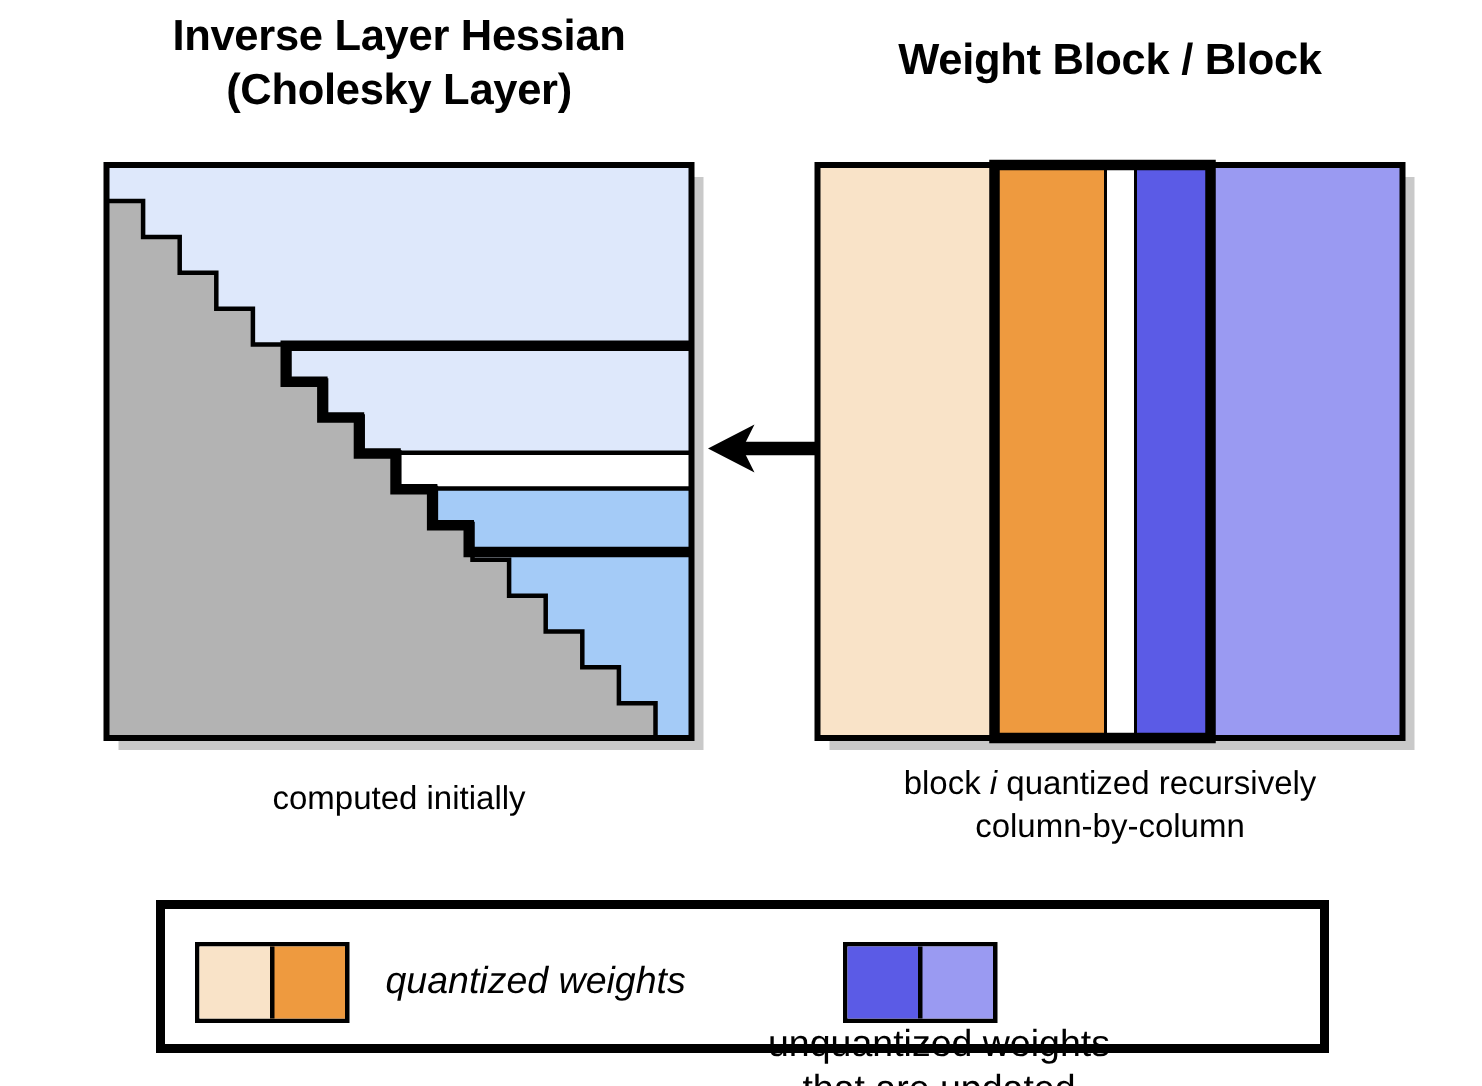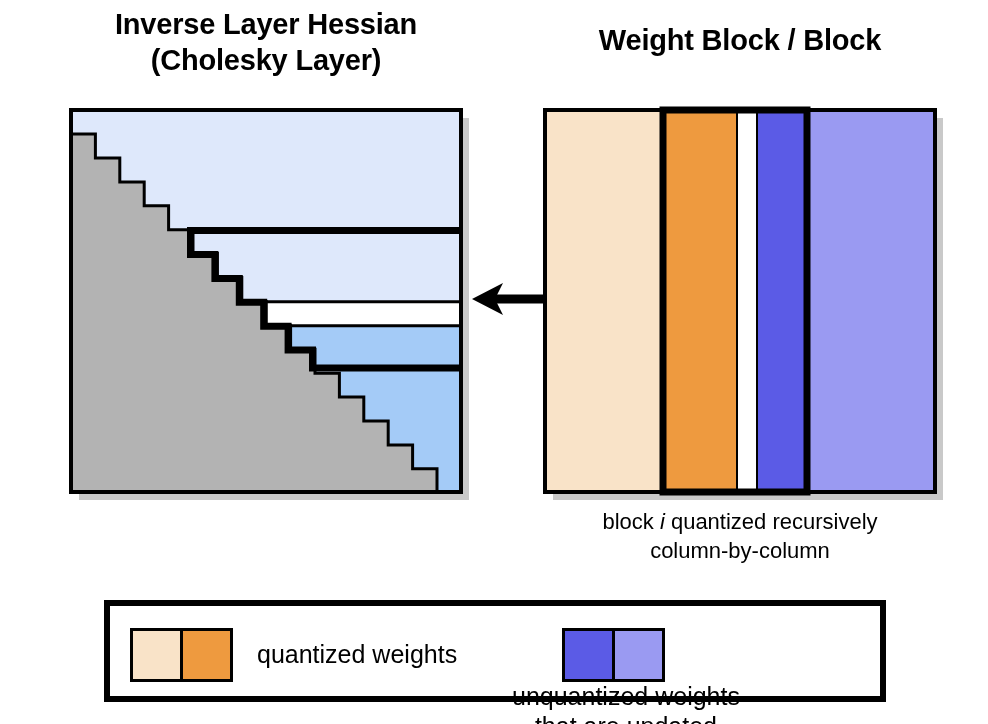--- a/index.html
+++ b/index.html
@@ -67,21 +67,21 @@
     height: 102px;
     border: 6px solid #000000;
     background: #ffffff;
     box-sizing: border-box;
   }
   .legend-group {
     position: absolute;
     display: flex;
     align-items: center;
   }
-  #legend-group-quantized { left: 20px; top: 22px; }
+  #legend-group-quantized { left: 20px; top: 22px; font-style: italic; }
   #legend-group-unquantized { left: 378px; top: 22px; flex-direction: column; }
   .swatch-pair {
     display: flex;
     border: 3px solid #000000;
     height: 54px;
     box-sizing: border-box;
   }
   .swatch {
     width: 47px;
     height: 100%;
@@ -169,20 +169,21 @@
       <line x1="737" y1="110" x2="737" y2="492" stroke="#000000" stroke-width="2"></line>
       <line x1="757" y1="110" x2="757" y2="492" stroke="#000000" stroke-width="2"></line>
       <line x1="807" y1="110" x2="807" y2="492" stroke="#000000" stroke-width="2"></line>
 
       <rect x="663" y="110" width="144" height="382" fill="none" stroke="#000000" stroke-width="7"></rect>
 
       <rect x="545" y="110" width="390" height="382" fill="none" stroke="#000000" stroke-width="4"></rect>
     </g>
   </svg>
 
+  <div class="caption" id="caption-left">computed initially</div>
 
   <div class="caption" id="caption-right">
     <span><span>block </span><span class="ital">i</span><span> quantized recursively</span></span><br>
     <span>column-by-column</span>
   </div>
 
   <div id="legend-box">
 
     <div class="legend-group" id="legend-group-quantized">
       <div class="swatch-pair">

